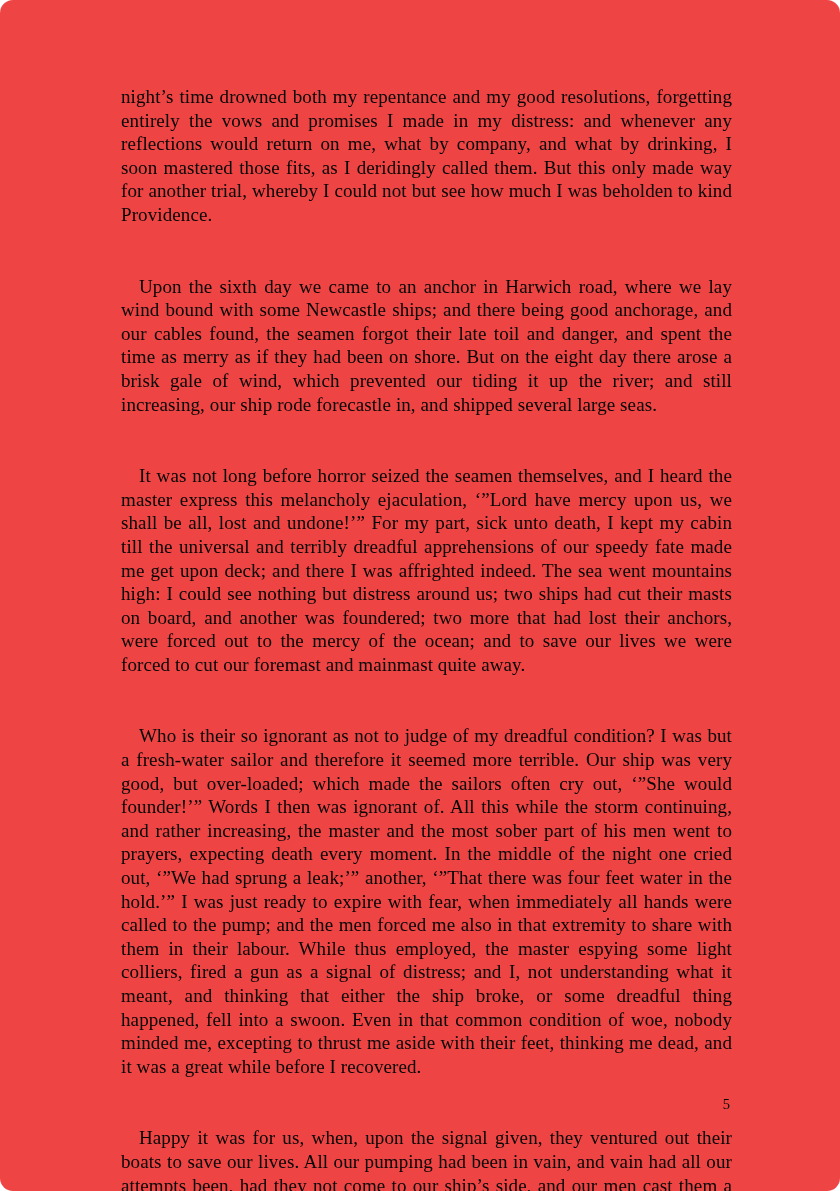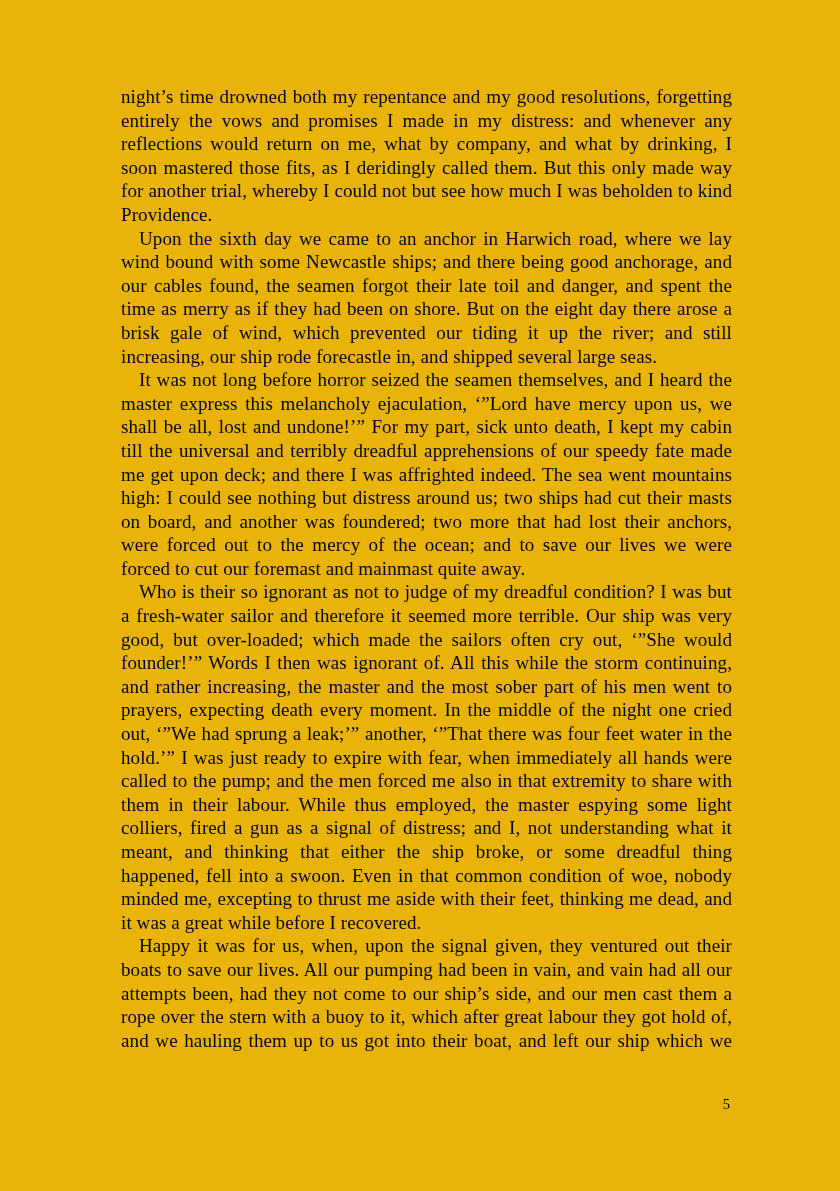--- a/index.html
+++ b/index.html
@@ -4,41 +4,43 @@
 <style>
   html, body {
     margin: 0;
     padding: 0;
     background: #ffffff;
   }
   .page {
     position: relative;
     width: 840px;
     height: 1191px;
-    background: #eab308;
+    background: #ef4444;
     overflow: hidden;
     font-family: "Liberation Serif", "DejaVu Serif", serif;
     color: #050505;
+    border-radius: 13px;
   }
   .text-block {
     position: absolute;
     left: 121px;
     top: 85px;
     width: 611px;
     font-size: 19px;
     line-height: 23.6px;
     text-align: justify;
     letter-spacing: 0.1px;
   }
   .text-block p {
     margin: 0;
     padding: 0;
   }
   .text-block p.indent {
     text-indent: 18px;
+    margin-top: 48px;
   }
   .text-block p.continued {
     text-align-last: justify;
   }
   .page-number {
     position: absolute;
     left: 121px;
     top: 1095px;
     width: 609px;
     text-align: right;

